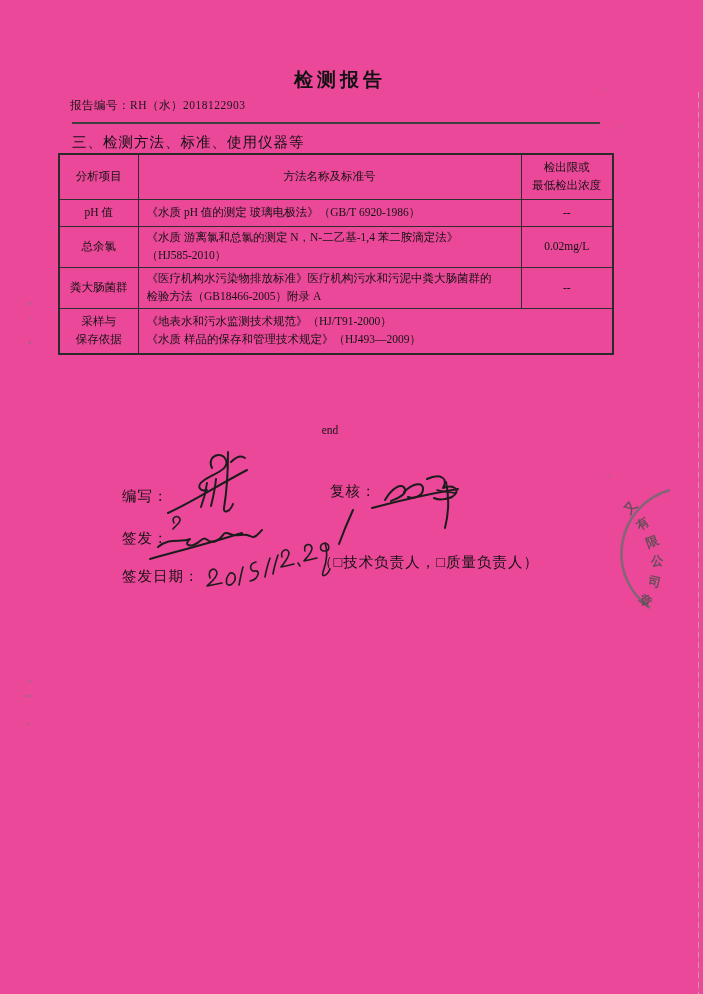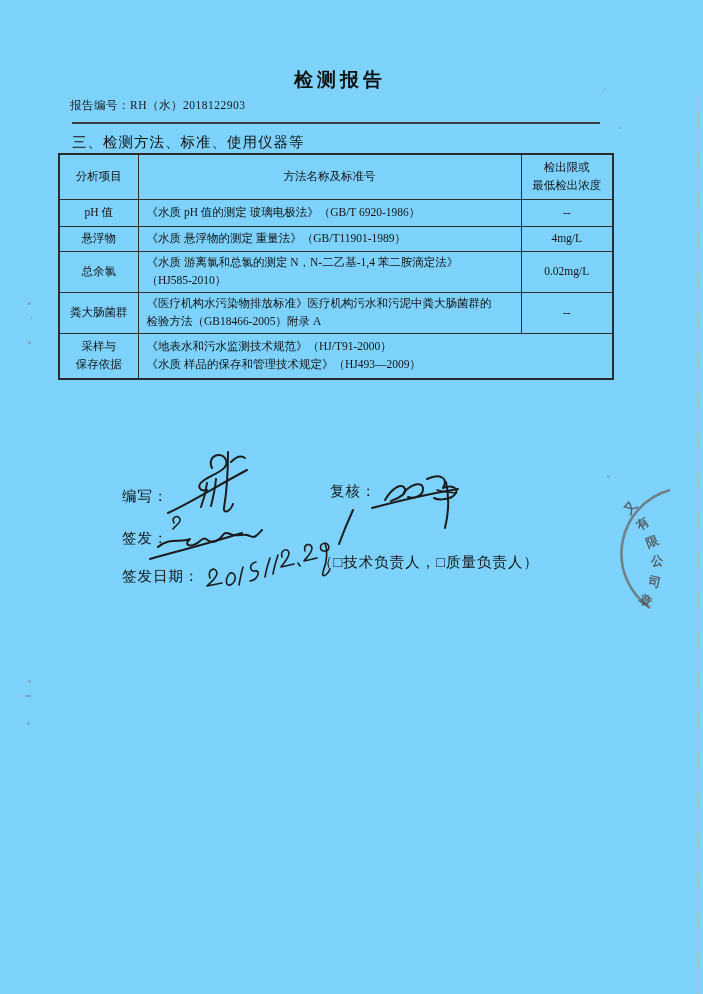--- a/index.html
+++ b/index.html
@@ -1,20 +1,20 @@
 <!DOCTYPE html>
 <html><head>
 <meta charset="utf-8">
 <style>
   html,body{margin:0;padding:0;background:#e8e8e6;}
   .page{
     position:relative;
     width:703px;height:994px;
     margin:0 auto;
-    background:#7dd3fc;
+    background:#ec4899;
     overflow:hidden;
     font-family:"Liberation Serif","DejaVu Serif",serif;
     color:#161616;
   }
   .abs{position:absolute;}
   .title{
     left:0;top:67px;width:680px;
     text-align:center;
     font-size:19px;font-weight:bold;
     letter-spacing:4px;
@@ -108,45 +108,41 @@
       <th class="cell-center">方法名称及标准号</th>
       <th class="cell-center pre">检出限或
 最低检出浓度</th>
     </tr>
     <tr>
       <td class="cell-center" style="height:24px">pH 值</td>
       <td class="method-cell">《水质  pH 值的测定  玻璃电极法》（GB/T 6920-1986）</td>
       <td class="cell-center">--</td>
     </tr>
     <tr>
-      <td class="cell-center" style="height:22px">悬浮物</td>
-      <td class="method-cell">《水质  悬浮物的测定  重量法》（GB/T11901-1989）</td>
-      <td class="cell-center">4mg/L</td>
-    </tr>
-    <tr>
       <td class="cell-center" style="height:38px">总余氯</td>
       <td class="method-cell pre">《水质  游离氯和总氯的测定 N，N-二乙基-1,4 苯二胺滴定法》
 （HJ585-2010）</td>
       <td class="cell-center">0.02mg/L</td>
     </tr>
     <tr>
       <td class="cell-center" style="height:38px">粪大肠菌群</td>
       <td class="method-cell pre">《医疗机构水污染物排放标准》医疗机构污水和污泥中粪大肠菌群的
 检验方法（GB18466-2005）附录 A</td>
       <td class="cell-center">--</td>
     </tr>
     <tr>
       <td class="cell-center pre" style="height:42px">采样与
 保存依据</td>
       <td class="method-cell pre" colspan="2">《地表水和污水监测技术规范》（HJ/T91-2000）
 《水质  样品的保存和管理技术规定》（HJ493—2009）</td>
     </tr>
   </tbody>
     </table>
 
+  <div class="abs end-marker">end</div>
 
   <div class="abs sig-label" style="left:122px;top:487px">编写：</div>
   <div class="abs sig-label" style="left:330px;top:482px">复核：</div>
   <div class="abs sig-label" style="left:122px;top:529px">签发：</div>
   <div class="abs sig-label" style="left:318px;top:553px">（□技术负责人，□质量负责人）</div>
   <div class="abs sig-label" style="left:122px;top:567px">签发日期：</div>
 
   <svg class="overlay" width="703" height="994" viewBox="0 0 703 994">
 
     <g>

